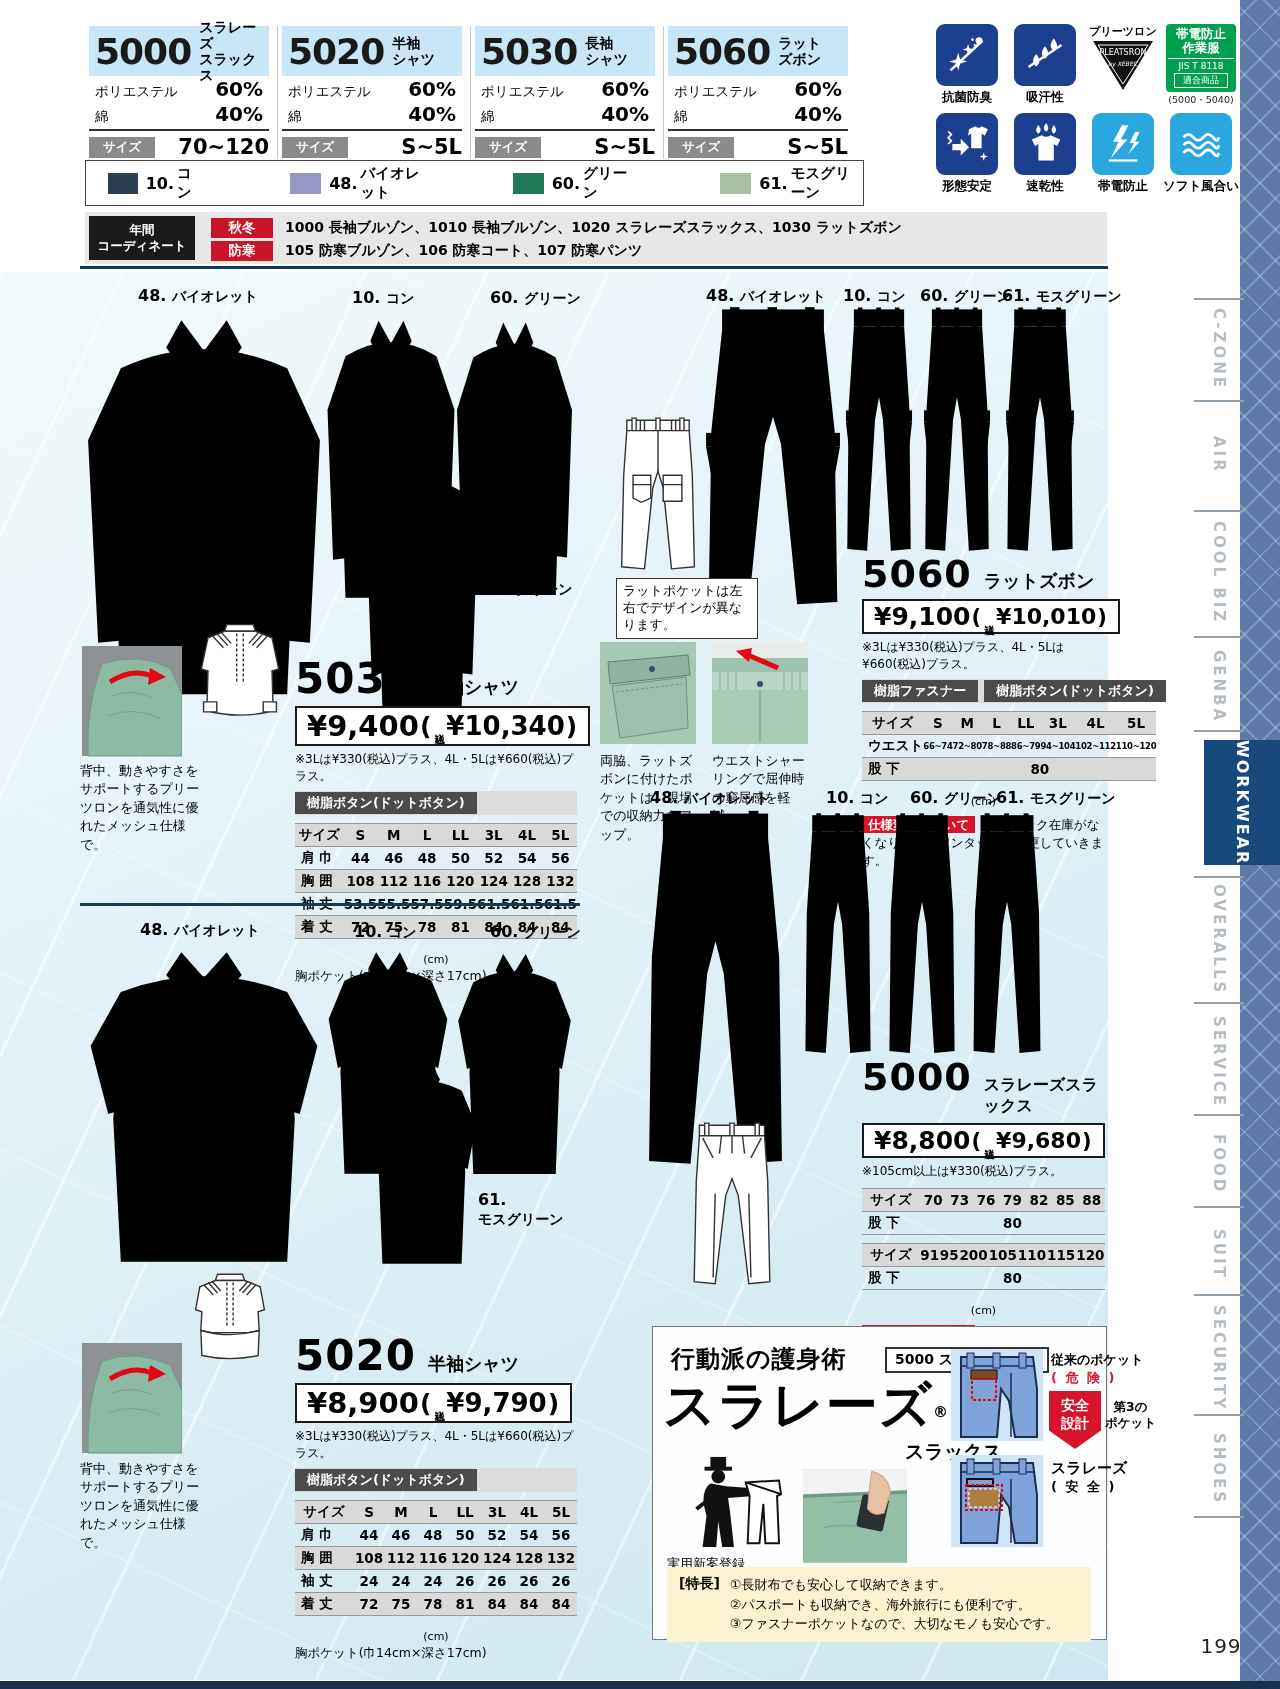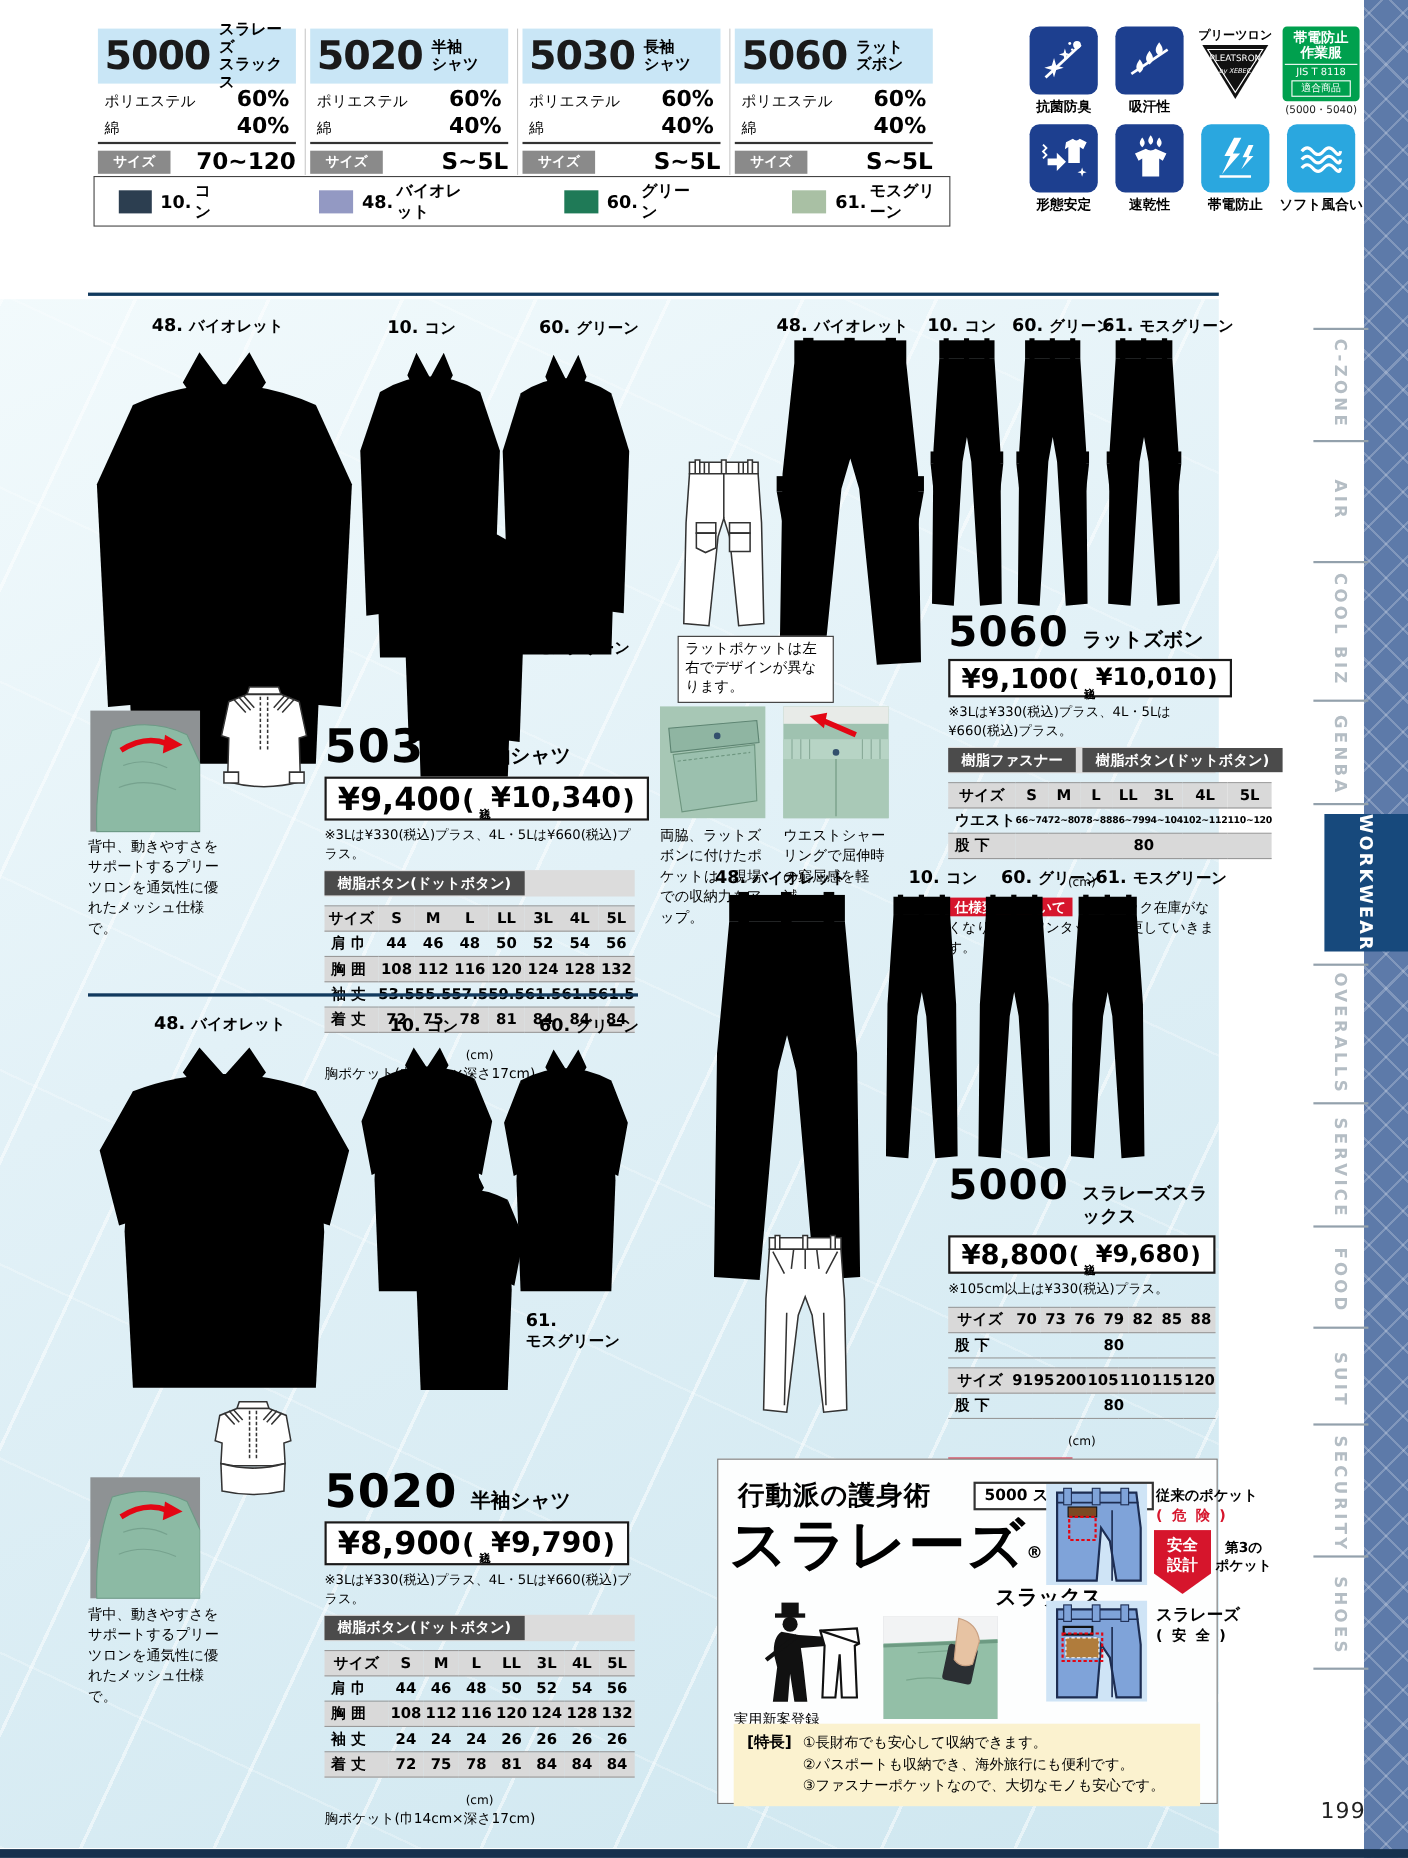--- a/index.html
+++ b/index.html
@@ -379,20 +379,34 @@
       <span class="sw-code">60.</span>
       <span class="sw-name">グリーン</span>
     </div>
     <div class="sw-item" style="margin-left:90px">
       <div class="sw" style="background:#a9c0a4"></div>
       <span class="sw-code">61.</span>
       <span class="sw-name">モスグリーン</span>
     </div>
   </div>
 
+  <div class="coord">
+    <div class="coord-title">
+      <span>年間</span>
+        <span>コーディネート</span>
+    </div>
+    <div class="coord-row" style="top:5px">
+      <span class="coord-chip">秋冬</span>
+      <span class="coord-text">1000 長袖ブルゾン、1010 長袖ブルゾン、1020 スラレーズスラックス、1030 ラットズボン</span>
+    </div>
+    <div class="coord-row" style="top:28px">
+      <span class="coord-chip">防寒</span>
+      <span class="coord-text">105 防寒ブルゾン、106 防寒コート、107 防寒パンツ</span>
+    </div>
+  </div>
   <div class="hdr-rule"></div>
 
   <div class="clabel" style="left:138px;top:286px"><span class="cc">48.</span> <span class="cn">バイオレット</span></div>
   <div class="clabel" style="left:352px;top:288px"><span class="cc">10.</span> <span class="cn">コン</span></div>
   <div class="clabel" style="left:490px;top:288px"><span class="cc">60.</span> <span class="cn">グリーン</span></div>
 
   <svg class="garment" style="left:322px;top:308px;--c:#3c4452;--d:#2a303c" width="138" height="300">
       <use href="#sym-shirt-l"></use>
     </svg>
   <svg class="garment" style="left:452px;top:310px;--c:#8ab5a3;--d:#6fa08c" width="125" height="295">

